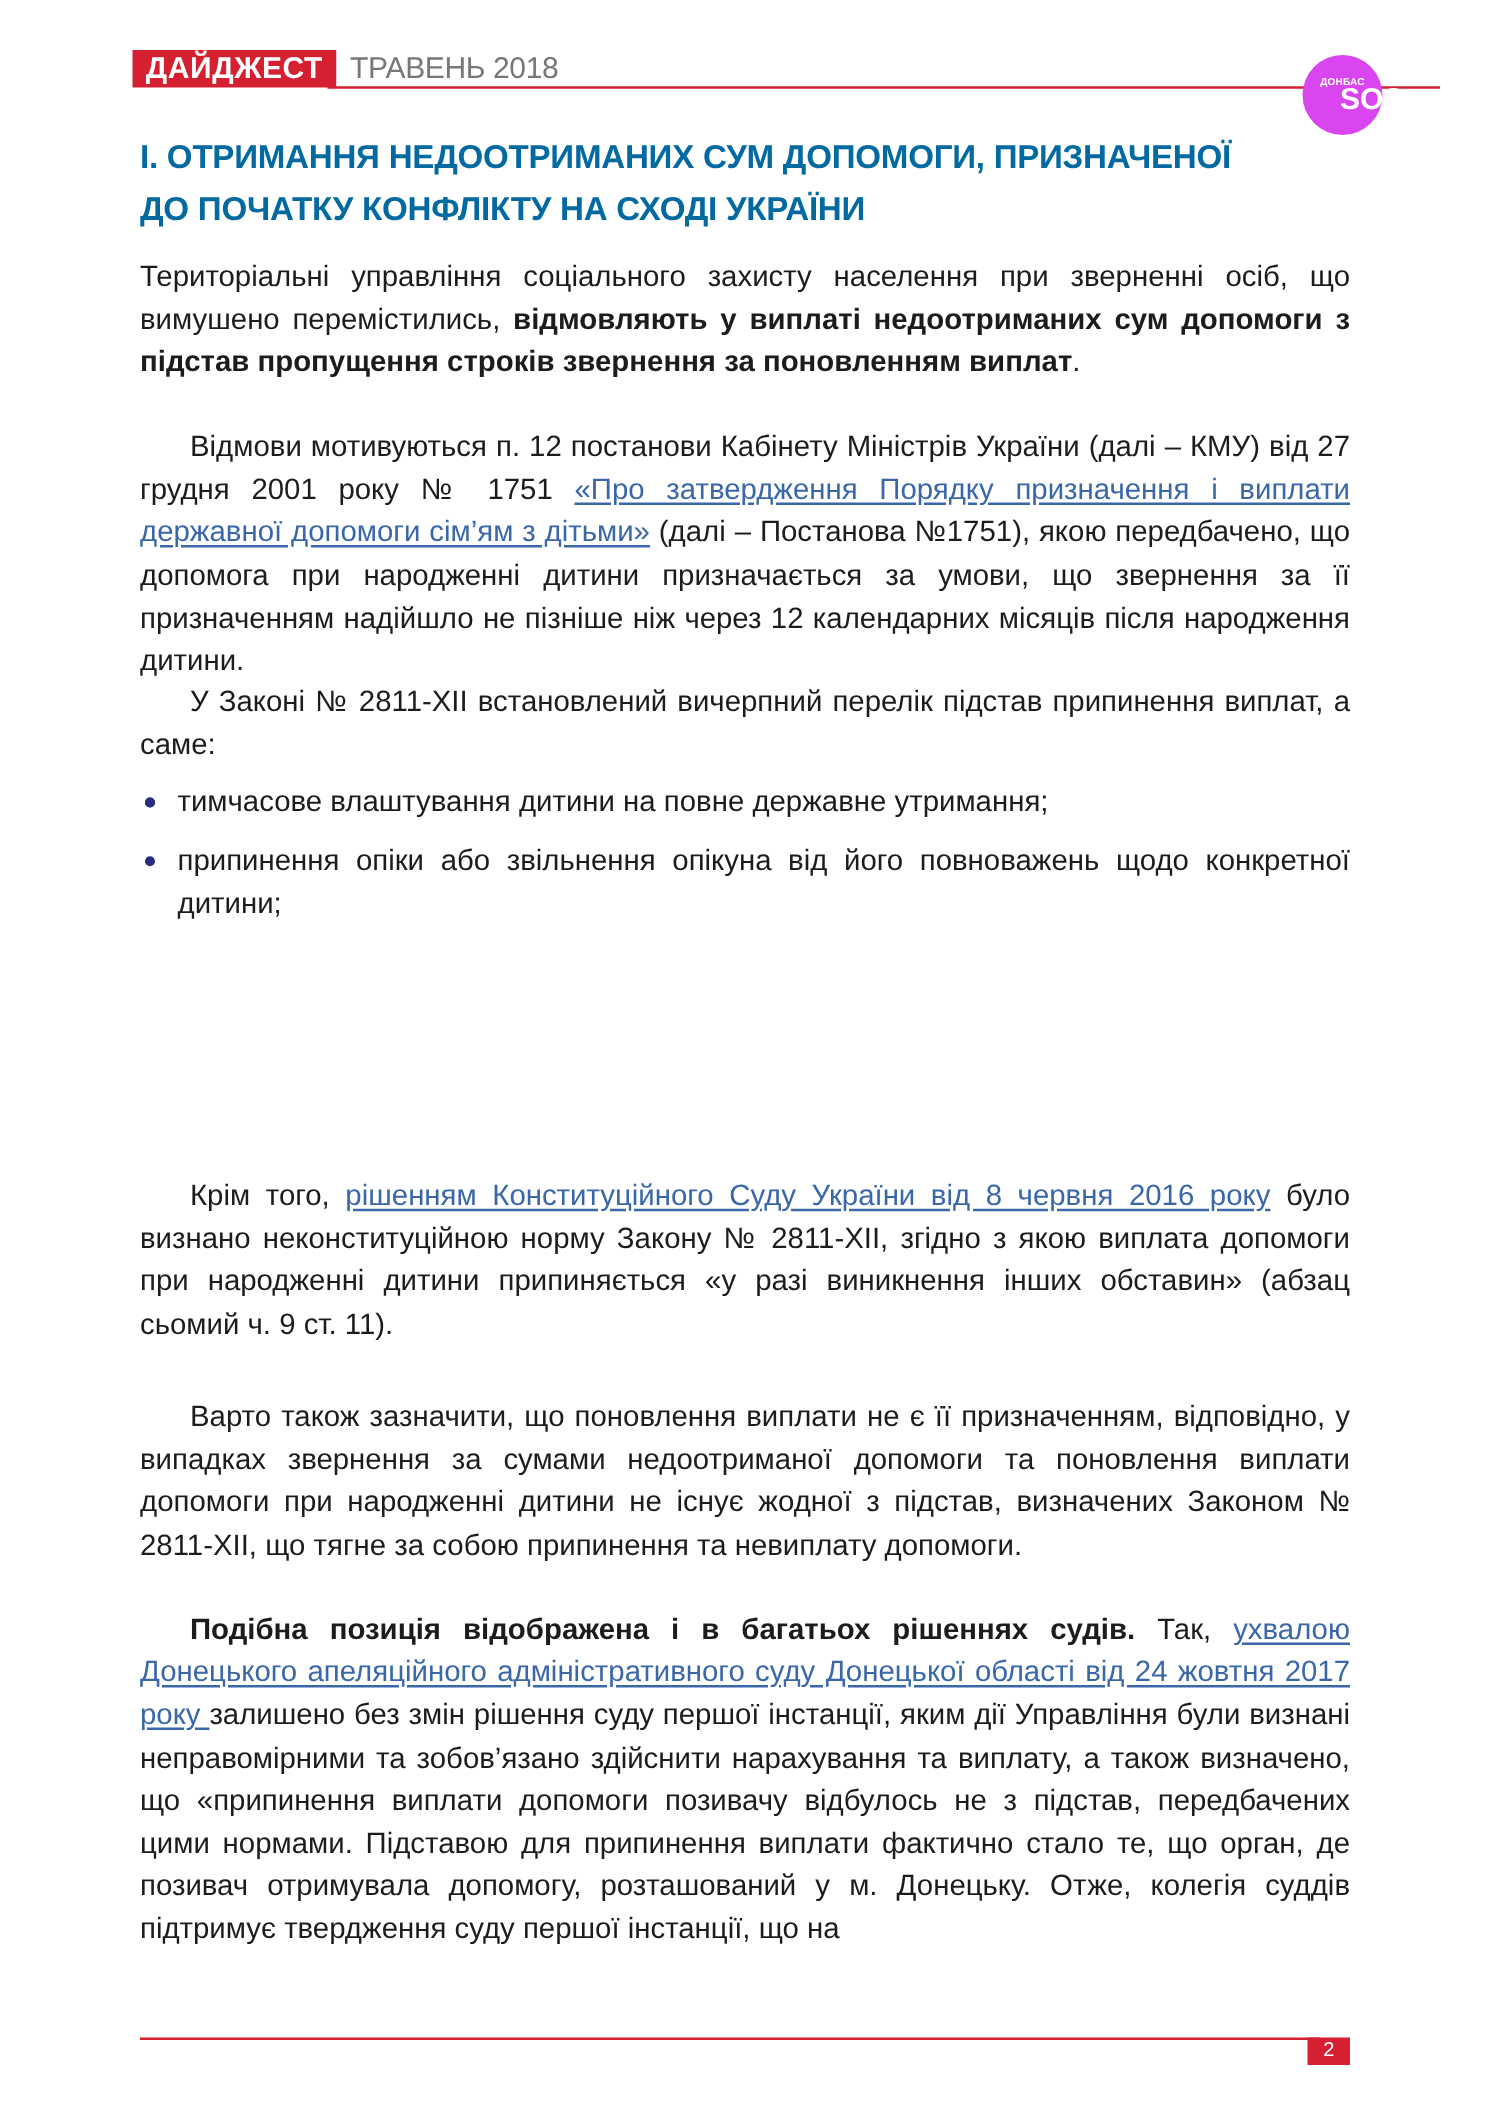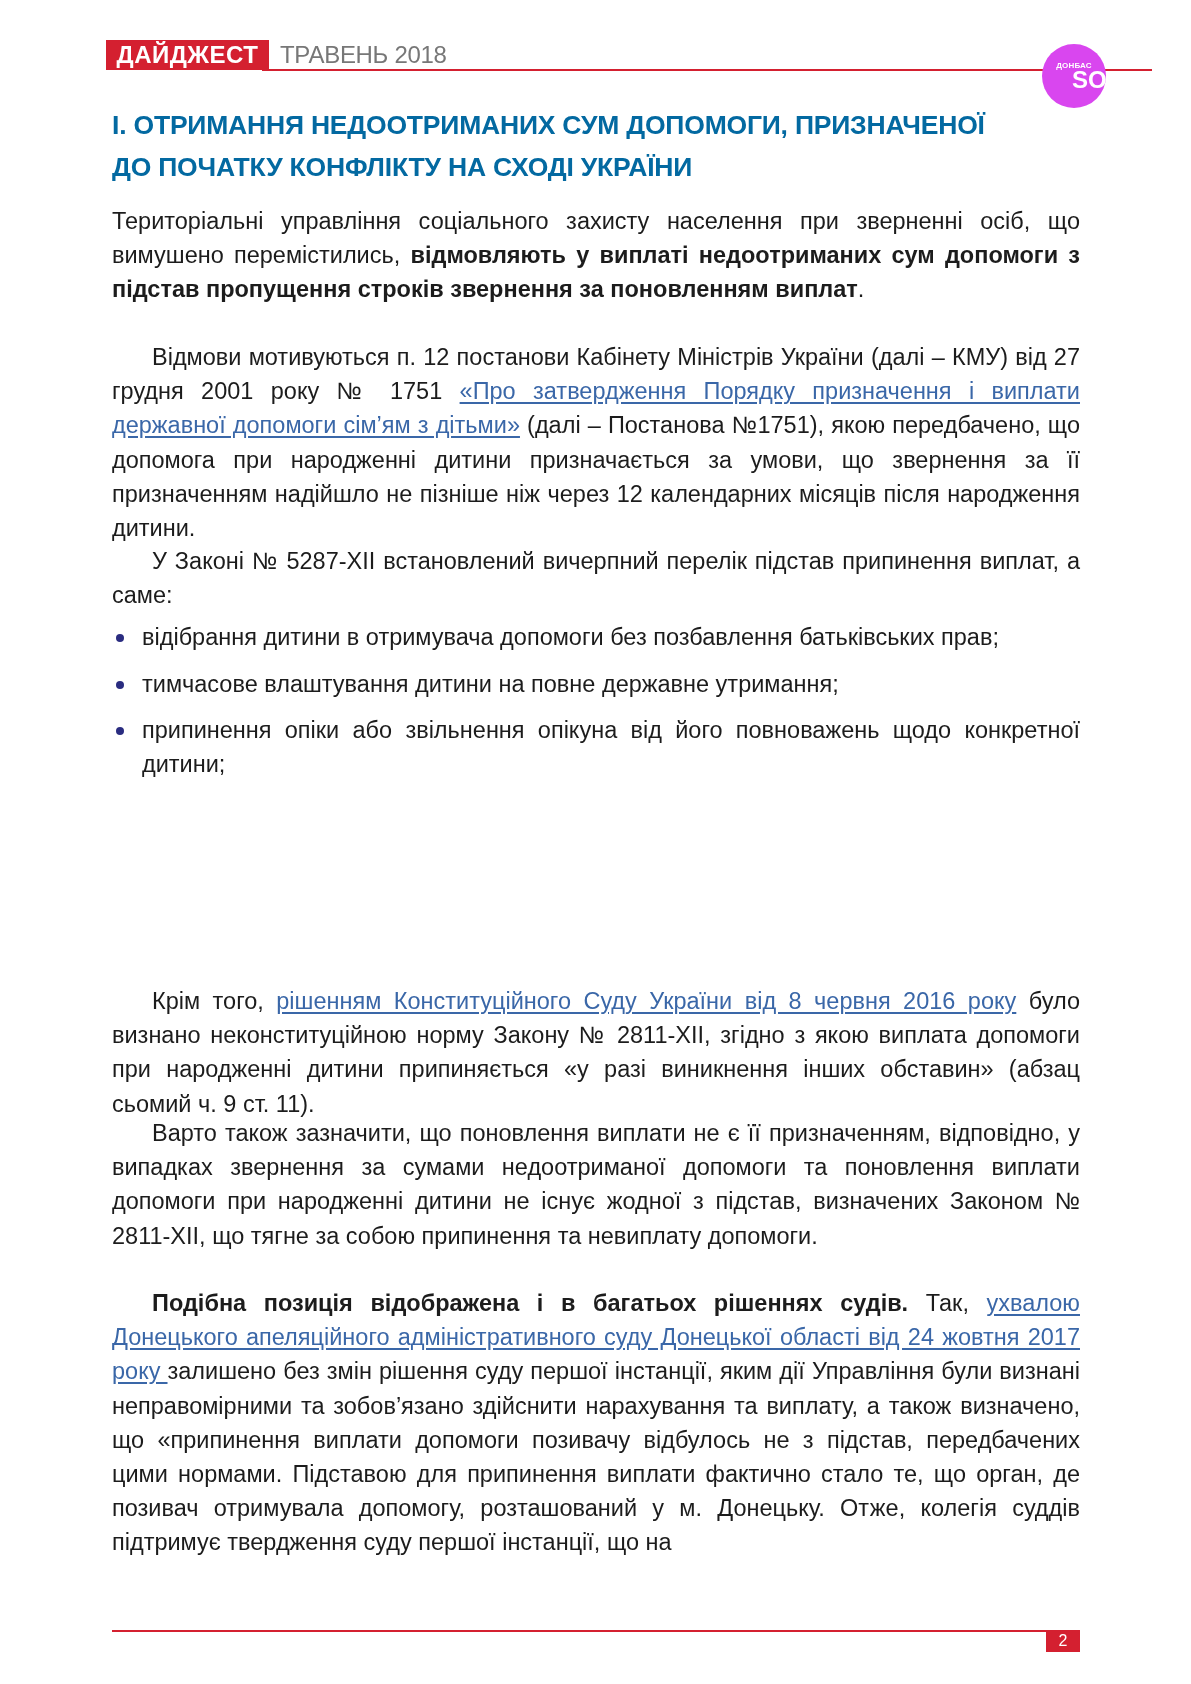--- a/index.html
+++ b/index.html
@@ -59,29 +59,29 @@
 
 <div class="body-text" style="top: 204px;">
   <p><span>Територіальні управління соціального захисту населення при зверненні осіб, що вимушено перемістились, </span><b>відмовляють у виплаті недоотриманих сум допомоги з підстав пропущення строків звернення за поновленням виплат</b><span>.</span></p>
 </div>
 
 <div class="body-text" style="top: 340px;">
   <p class="indent"><span>Відмови мотивуються п. 12 постанови Кабінету Міністрів України (далі – КМУ) від 27 грудня 2001 року № 1751 </span><a class="link">«Про затвердження Порядку призначення і виплати державної допомоги сім’ям з дітьми»</a><span> (далі – Постанова №1751), якою передбачено, що допомога при народженні дитини призначається за умови, що звернення за її призначенням надійшло не пізніше ніж через 12 календарних місяців після народження дитини.</span></p>
 </div>
 
 <div class="body-text" style="top: 544px;">
-  <p class="indent">У Законі № 5287-XII встановлений вичерпний перелік підстав припинення виплат, а саме:</p>
+  <p class="indent">У Законі № 2811-XII встановлений вичерпний перелік підстав припинення виплат, а саме:</p>
   <ul class="bullets" style="margin-top: 8px;">
-    <li><span class="bullet"></span><span>відібрання дитини  в  отримувача  допомоги  без   позбавлення батьківських прав;</span></li>
+    <li><span class="bullet"></span></li>
     <li><span class="bullet"></span><span>тимчасове влаштування дитини на повне державне утримання;</span></li>
     <li><span class="bullet"></span><span>припинення опіки  або звільнення опікуна від його повноважень щодо конкретної дитини;</span></li>
   </ul>
 </div>
 
-<div class="body-text" style="top: 984px;">
+<div class="body-text" style="top: 939px;">
   <p class="indent"><span>Крім того, </span><a class="link">рішенням Конституційного Суду України від 8 червня 2016 року</a><span> було визнано неконституційною норму Закону № 2811-XII, згідно з якою виплата допомоги при народженні дитини припиняється «у разі виникнення інших обставин» (абзац сьомий ч. 9 ст. 11).</span></p>
 </div>
 
 <div class="body-text" style="top: 1116px;">
   <p class="indent">Варто також зазначити, що поновлення виплати не є її призначенням, відповідно, у випадках звернення за сумами недоотриманої допомоги та поновлення виплати допомоги при народженні дитини не існує жодної з підстав, визначених Законом № 2811-XII, що тягне за собою припинення та невиплату допомоги.</p>
 </div>
 
 <div class="body-text" style="top: 1286px;">
   <p class="indent"><b>Подібна позиція відображена і в багатьох рішеннях судів.</b><span> Так, </span><a class="link">ухвалою Донецького апеляційного адміністративного суду Донецької області від 24 жовтня 2017 року </a><span> залишено без змін рішення суду першої інстанції, яким дії Управління були визнані неправомірними та зобов’язано здійснити нарахування та виплату, а також визначено, що  «припинення виплати допомоги позивачу відбулось не з підстав, передбачених цими нормами. Підставою для припинення виплати фактично стало те, що орган, де позивач отримувала допомогу, розташований у м. Донецьку. Отже, колегія суддів підтримує твердження суду першої інстанції, що на</span></p>
 </div>

